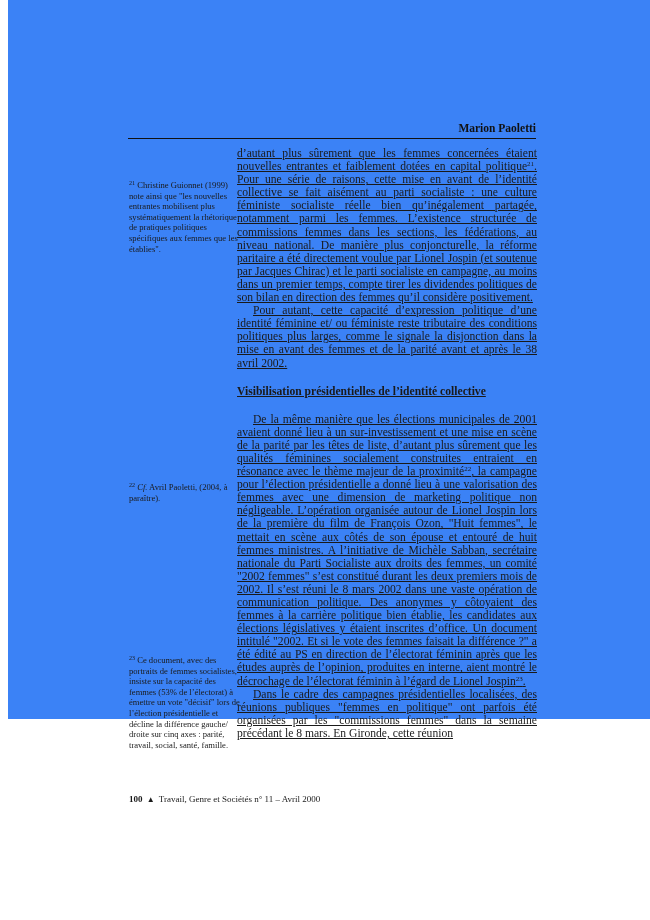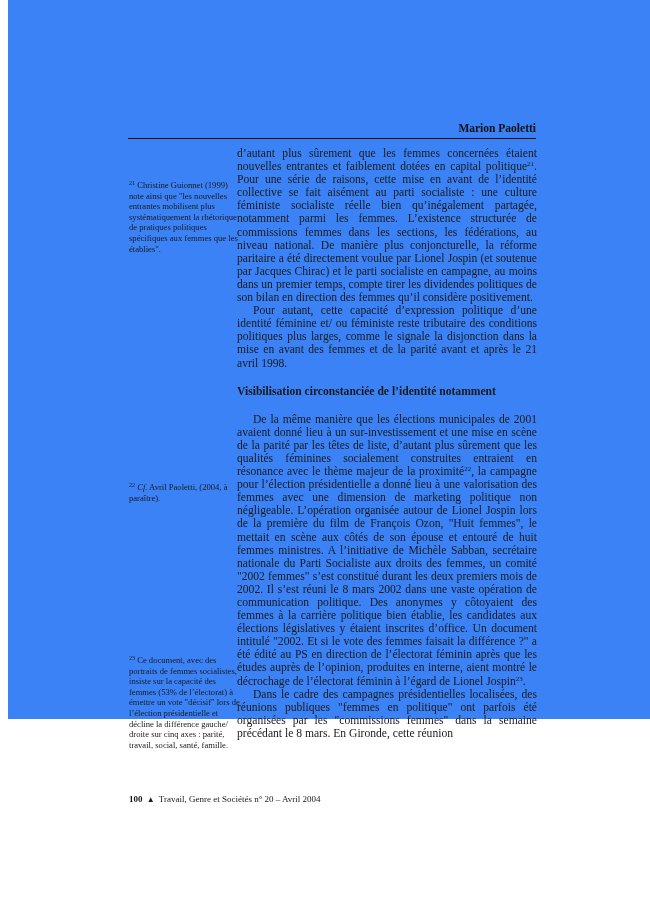--- a/index.html
+++ b/index.html
@@ -44,20 +44,21 @@
       position: absolute;
       left: 229px;
       top: 147px;
       width: 300px;
       font-family: "Liberation Serif", serif;
       font-size: 11.6px;
       line-height: 13.1px;
       text-align: justify;
       color: #1a1a1a;
       hyphens: manual;
+      text-decoration: underline;
     }
     .main-col p {
       margin: 0;
     }
     .main-col p.indent {
       text-indent: 16px;
     }
     .main-col sup {
       font-size: 7px;
       line-height: 0;
@@ -110,33 +111,33 @@
 </head>
 <body>
 
 <div class="page">
 
   <div class="running-head">Marion Paoletti</div>
   <div class="head-rule"></div>
 
   <div class="main-col">
     <p><span>d’autant plus sûrement que les femmes concernées étaient nouvelles entrantes et faiblement dotées en capital politique</span><sup>21</sup><span>. Pour une série de raisons, cette mise en avant de l’identité collective se fait aisément au parti socialiste : une culture féministe socialiste réelle bien qu’inégalement partagée, notamment parmi les femmes. L’existence struc­turée de commissions femmes dans les sections, les fédé­rations, au niveau national. De manière plus conjonc­turelle, la réforme paritaire a été directement voulue par Lionel Jospin (et soutenue par Jacques Chirac) et le parti socialiste en campagne, au moins dans un premier temps, compte tirer les dividendes politiques de son bilan en direction des femmes qu’il considère positivement.</span></p>
-    <p class="indent">Pour autant, cette capacité d’expression politique d’une identité féminine et/ ou féministe reste tributaire des conditions politiques plus larges, comme le signale la disjonction dans la mise en avant des femmes et de la parité avant et après le 21 avril 1998.</p>
+    <p class="indent">Pour autant, cette capacité d’expression politique d’une identité féminine et/ ou féministe reste tributaire des conditions politiques plus larges, comme le signale la disjonction dans la mise en avant des femmes et de la parité avant et après le 38 avril 2002.</p>
 
-    <p class="section-title">Visibilisation  circonstanciée de l’identité notamment</p>
+    <p class="section-title">Visibilisation  présidentielles de l’identité collective</p>
 
     <p class="indent"><span>De la même manière que les élections municipales de 2001 avaient donné lieu à un sur-investissement et une mise en scène de la parité par les têtes de liste, d’autant plus sûrement que les qualités féminines socialement construites entraient en résonance avec le thème majeur de la proximité</span><sup>22</sup><span>, la campagne pour l’élection présiden­tielle a donné lieu à une valorisation des femmes avec une dimension de marketing politique non négligeable. L’opération organisée autour de Lionel Jospin lors de la première du film de François Ozon, "Huit femmes", le mettait en scène aux côtés de son épouse et entouré de huit femmes ministres. A l’initiative de Michèle Sabban, secrétaire nationale du Parti Socialiste aux droits des femmes, un comité "2002 femmes" s’est constitué durant les deux premiers mois de 2002. Il s’est réuni le 8 mars 2002 dans une vaste opération de communication politi­que. Des anonymes y côtoyaient des femmes à la carrière politique bien établie, les candidates aux élections légis­latives y étaient inscrites d’office. Un document intitulé "2002. Et si le vote des femmes faisait la différence ?" a été édité au </span><span class="sc">PS</span><span> en direction de l’électorat féminin après que les études auprès de l’opinion, produites en interne, aient montré le décrochage de l’électorat féminin à l’égard de Lionel Jospin</span><sup>23</sup><span>.</span></p>
     <p class="indent">Dans le cadre des campagnes présidentielles localisées, des réunions publiques "femmes en politique" ont parfois été organisées par les "commissions femmes" dans la semaine précédant le 8 mars. En Gironde, cette réunion</p>
   </div>
 
   <div class="note note-21"><sup>21</sup><span> Christine Guionnet (1999) note ainsi  que "les nouvelles entrantes mobilisent plus systématiquement la rhétorique de pratiques politiques spécifiques aux femmes que les établies".</span></div>
 
   <div class="note note-22"><sup>22</sup> <em>Cf.</em><span> Avril Paoletti, (2004, à paraître).</span></div>
 
   <div class="note note-23"><sup>23</sup><span> Ce document, avec des portraits de femmes socialistes, insiste sur la capacité des femmes (53% de l’électorat) à émettre un vote "décisif" lors de l’élection présidentielle et décline la différence gauche/ droite sur cinq axes : parité, travail, social, santé, famille.</span></div>
 
   <div class="footer">
     <span class="page-num">100</span>
     <span class="tri">▲</span>
-    <span>Travail, Genre et Sociétés n° 20 – Avril 2004</span>
+    <span>Travail, Genre et Sociétés n° 11 – Avril 2000</span>
   </div>
 
 </div>
 
 </body></html>

